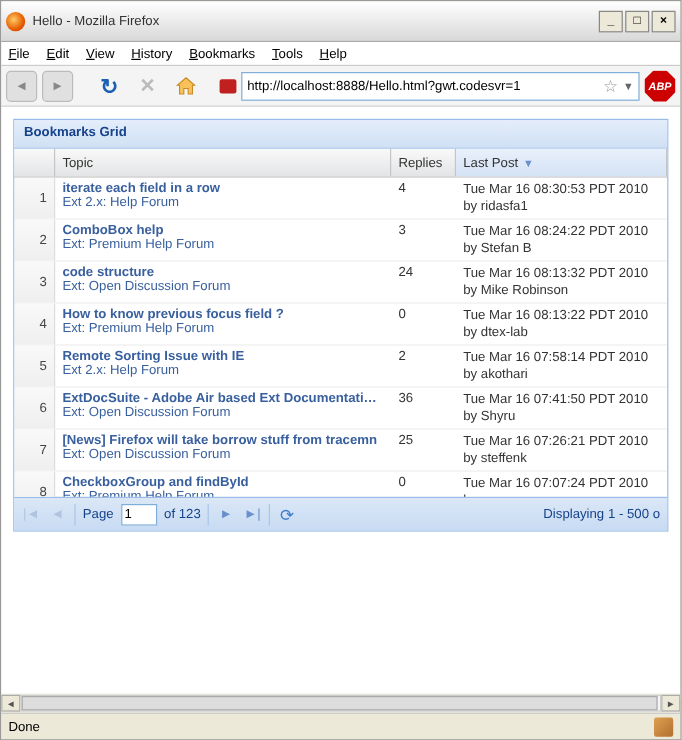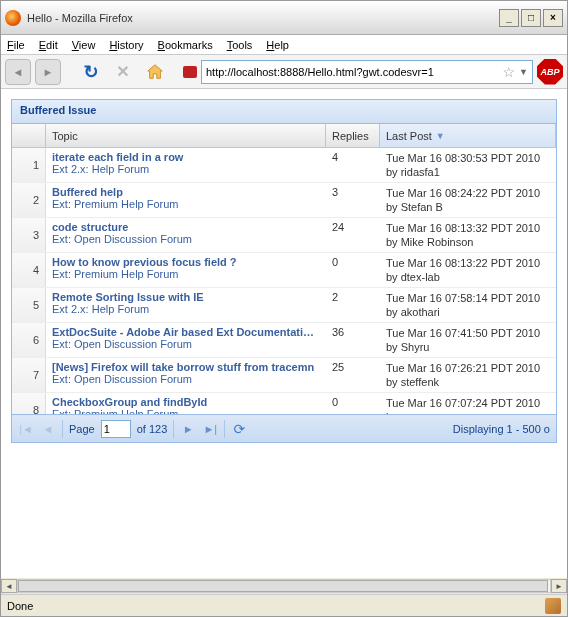--- a/index.html
+++ b/index.html
@@ -232,40 +232,40 @@
   <div class="url-bar">
     <input type="text" value="http://localhost:8888/Hello.html?gwt.codesvr=1" style="">
     <span class="star">☆</span>
     <span class="dd">▼</span>
   </div>
   <span class="abp">ABP</span>
 </div>
 
 <div class="content-area">
   <div class="panel">
-    <div class="panel-header">Buffered Issue</div>
+    <div class="panel-header">Bookmarks Grid</div>
     <div class="grid-header">
       <div class="gh-cell gh-num"></div>
       <div class="gh-cell gh-topic">Topic</div>
       <div class="gh-cell gh-replies">Replies</div>
       <div class="gh-cell gh-last">
         <span>Last Post</span>
         <span class="sort-arrow">▼</span>
       </div>
     </div>
     <div class="grid-body" id="grid-body">
         <div class="grid-row">
           <div class="gc gc-num">1</div>
           <div class="gc gc-topic"><span class="t">iterate each field in a row</span><span class="f">Ext 2.x: Help Forum</span></div>
           <div class="gc gc-replies">4</div>
           <div class="gc gc-last">Tue Mar 16 08:30:53 PDT 2010<br>by ridasfa1</div>
         </div>
         <div class="grid-row">
           <div class="gc gc-num">2</div>
-          <div class="gc gc-topic"><span class="t">Buffered help</span><span class="f">Ext: Premium Help Forum</span></div>
+          <div class="gc gc-topic"><span class="t">ComboBox help</span><span class="f">Ext: Premium Help Forum</span></div>
           <div class="gc gc-replies">3</div>
           <div class="gc gc-last">Tue Mar 16 08:24:22 PDT 2010<br>by Stefan B</div>
         </div>
         <div class="grid-row">
           <div class="gc gc-num">3</div>
           <div class="gc gc-topic"><span class="t">code structure</span><span class="f">Ext: Open Discussion Forum</span></div>
           <div class="gc gc-replies">24</div>
           <div class="gc gc-last">Tue Mar 16 08:13:32 PDT 2010<br>by Mike Robinson</div>
         </div>
         <div class="grid-row">

